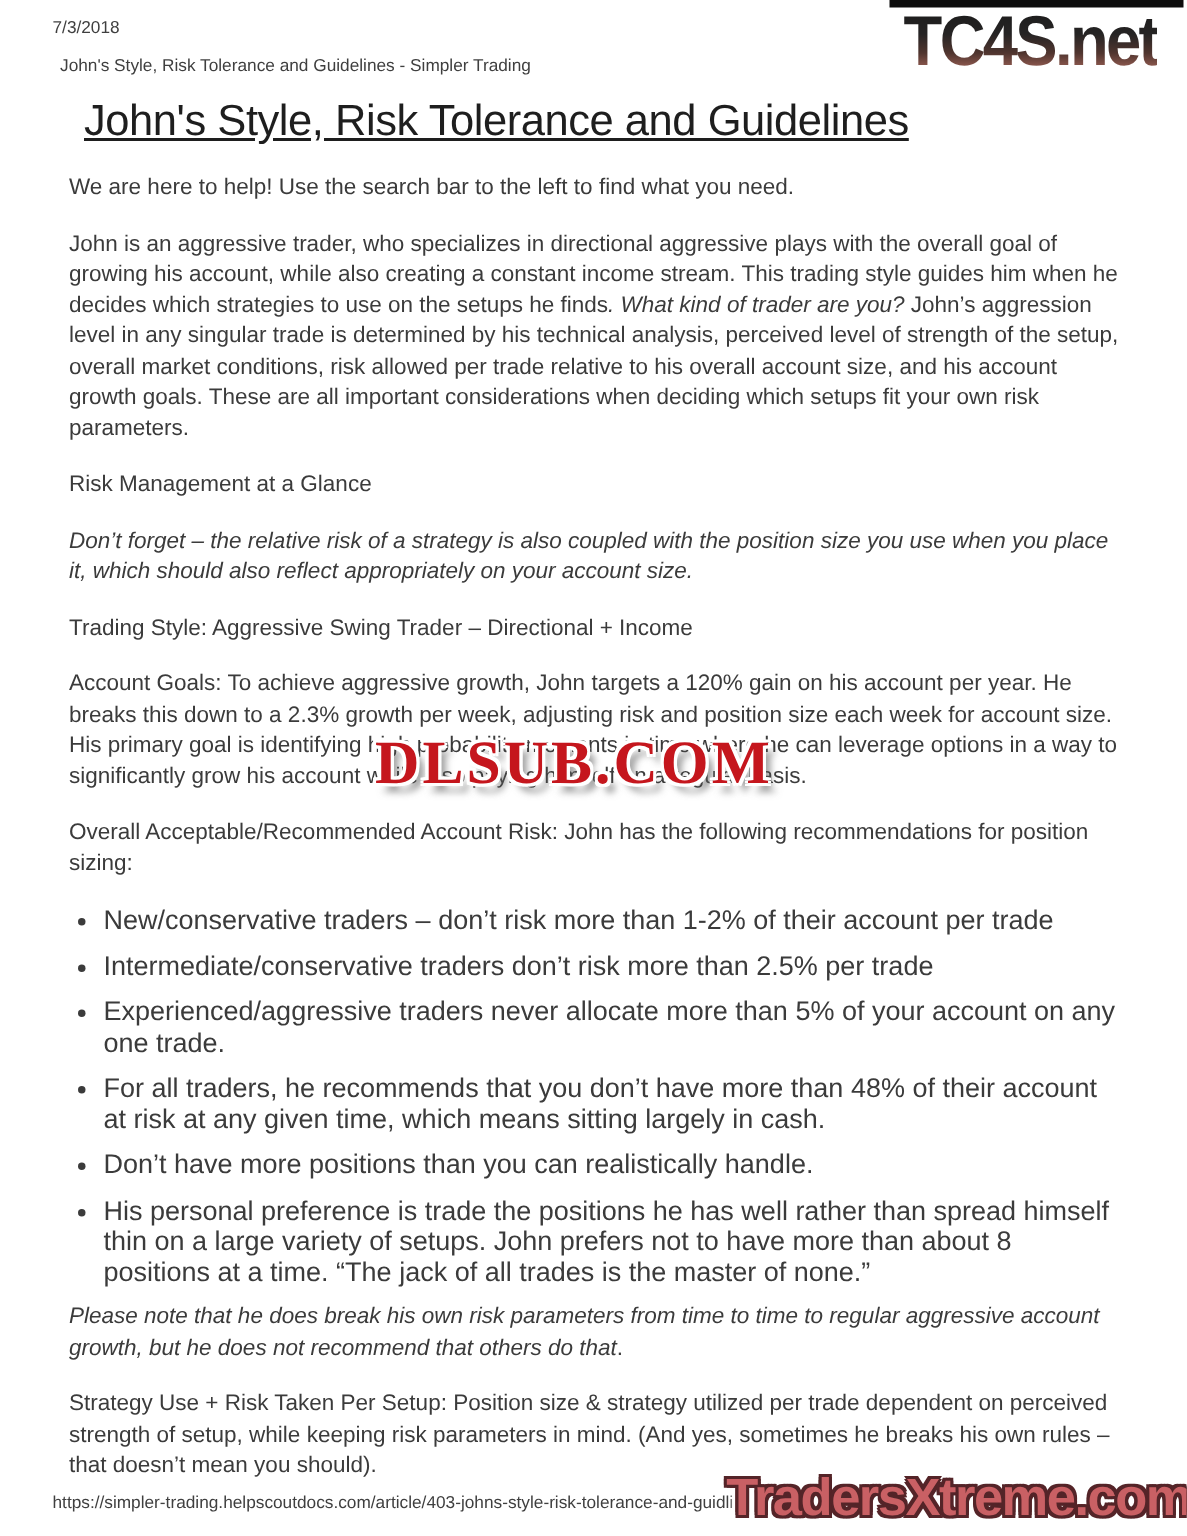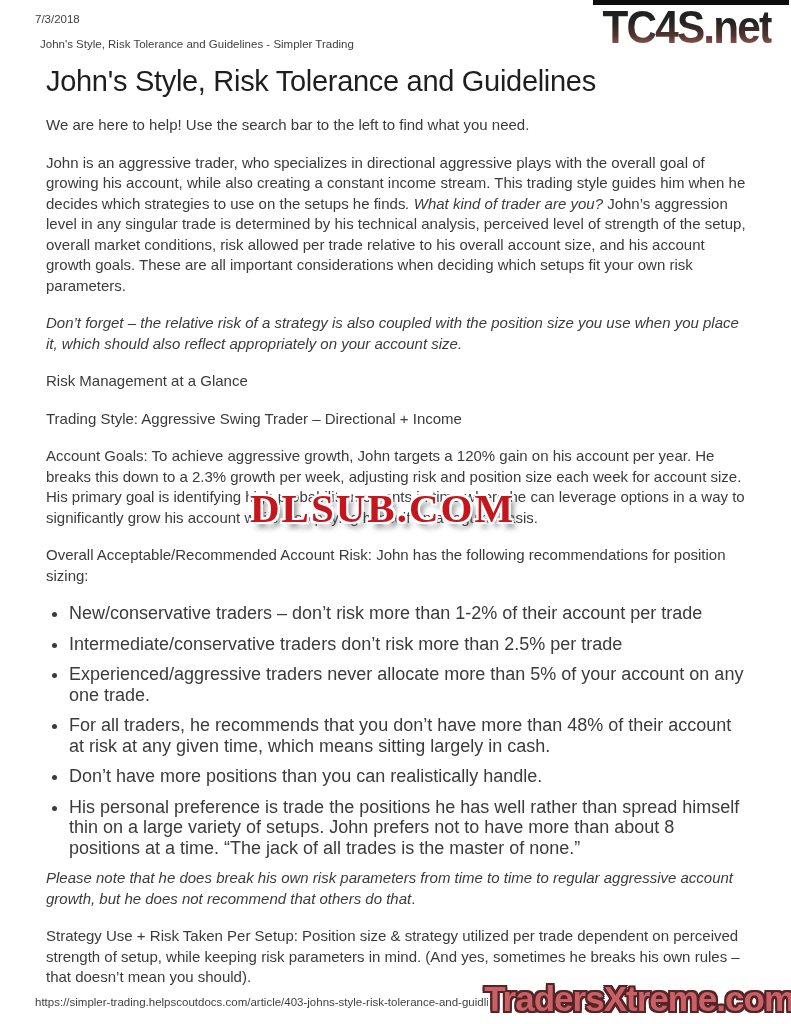--- a/index.html
+++ b/index.html
@@ -51,25 +51,26 @@
   }
   @supports ((-webkit-background-clip: text) or (background-clip: text)) {
     .tc4s-text { color: transparent; }
   }
 
   
   main {
     position: absolute; left: 46px; top: 64px; width: 700px;
   }
   h1 {
-    margin: 0 0 17px 0;
+    margin: 0 0 17px 10px;
     font-size: 29px; line-height: 34px;
     font-weight: 400;
     letter-spacing: -0.3px;
     color: #1e1e1e;
+    text-decoration: underline;
   }
   .body-copy p {
     margin: 0 0 17px 0;
     font-size: 15px; line-height: 20.5px;
   }
   .body-copy ul {
     margin: 0 0 10px 0;
     padding-left: 23px;
     font-size: 18px; line-height: 20.5px;
   }
@@ -127,22 +128,22 @@
   <div class="wm-tc4s">
     <div class="tc4s-bar"></div>
     <span class="tc4s-text">TC4S.net</span>
   </div>
 
   <main>
     <h1>John's Style, Risk Tolerance and Guidelines</h1>
     <div class="body-copy">
         <p><span class="">We are here to help! Use the search bar to the left to find what you need.</span></p>
         <p><span class="b">John is an aggressive trader, who specializes in directional aggressive plays with the overall goal of growing his account, while also creating a constant income stream.</span><span class=""> This trading style guides him when he decides which strategies to use on the setups he finds</span><span class="b i">. What kind of trader are you?</span><span class=""> John’s aggression level in any singular trade is determined by his technical analysis, perceived level of strength of the setup, overall market conditions, risk allowed per trade relative to his overall account size, and his account growth goals. These are all important considerations when deciding which setups fit your own risk parameters.</span></p>
+        <p><span class="b">Risk Management at a Glance</span></p>
         <p><span class="b i">Don’t forget – the relative risk of a strategy is also coupled with the position size you use when you place it, which should also reflect appropriately on your account size.</span></p>
-        <p><span class="b">Risk Management at a Glance</span></p>
         <p><span class="b">Trading Style:</span><span class=""> Aggressive Swing Trader – Directional + Income</span></p>
         <p><span class="b">Account Goals:</span><span class=""> To achieve aggressive growth, John targets a 120% gain on his account per year. He breaks this down to a 2.3% growth per week, adjusting risk and position size each week for account size. His primary goal is identifying high probability moments in time where he can leverage options in a way to significantly grow his account while also paying himself on a regular basis.</span></p>
         <p><span class="b">Overall Acceptable/Recommended Account Risk:</span><span class=""> John has the following recommendations for position sizing:</span></p>
         <ul>
           <li><span class="">New/conservative traders – don’t risk more than 1-2% of their account per trade</span></li>
           <li><span class="">Intermediate/conservative traders don’t risk more than 2.5% per trade</span></li>
           <li><span class="">Experienced/aggressive traders </span><span class="b">never allocate more than 5% of your account on any one trade</span><span class="">.</span></li>
           <li><span class="">For all traders, he recommends that you don’t have more than 48% of their account at risk at any given time, which means sitting largely in cash.</span></li>
           <li><span class="">Don’t have more positions than you can realistically handle.</span></li>
           <li><span class="">His personal preference is trade the positions he has well rather than spread himself thin on a large variety of setups. John prefers not to have more than about 8 positions at a time. “The jack of all trades is the master of none.”</span></li>

